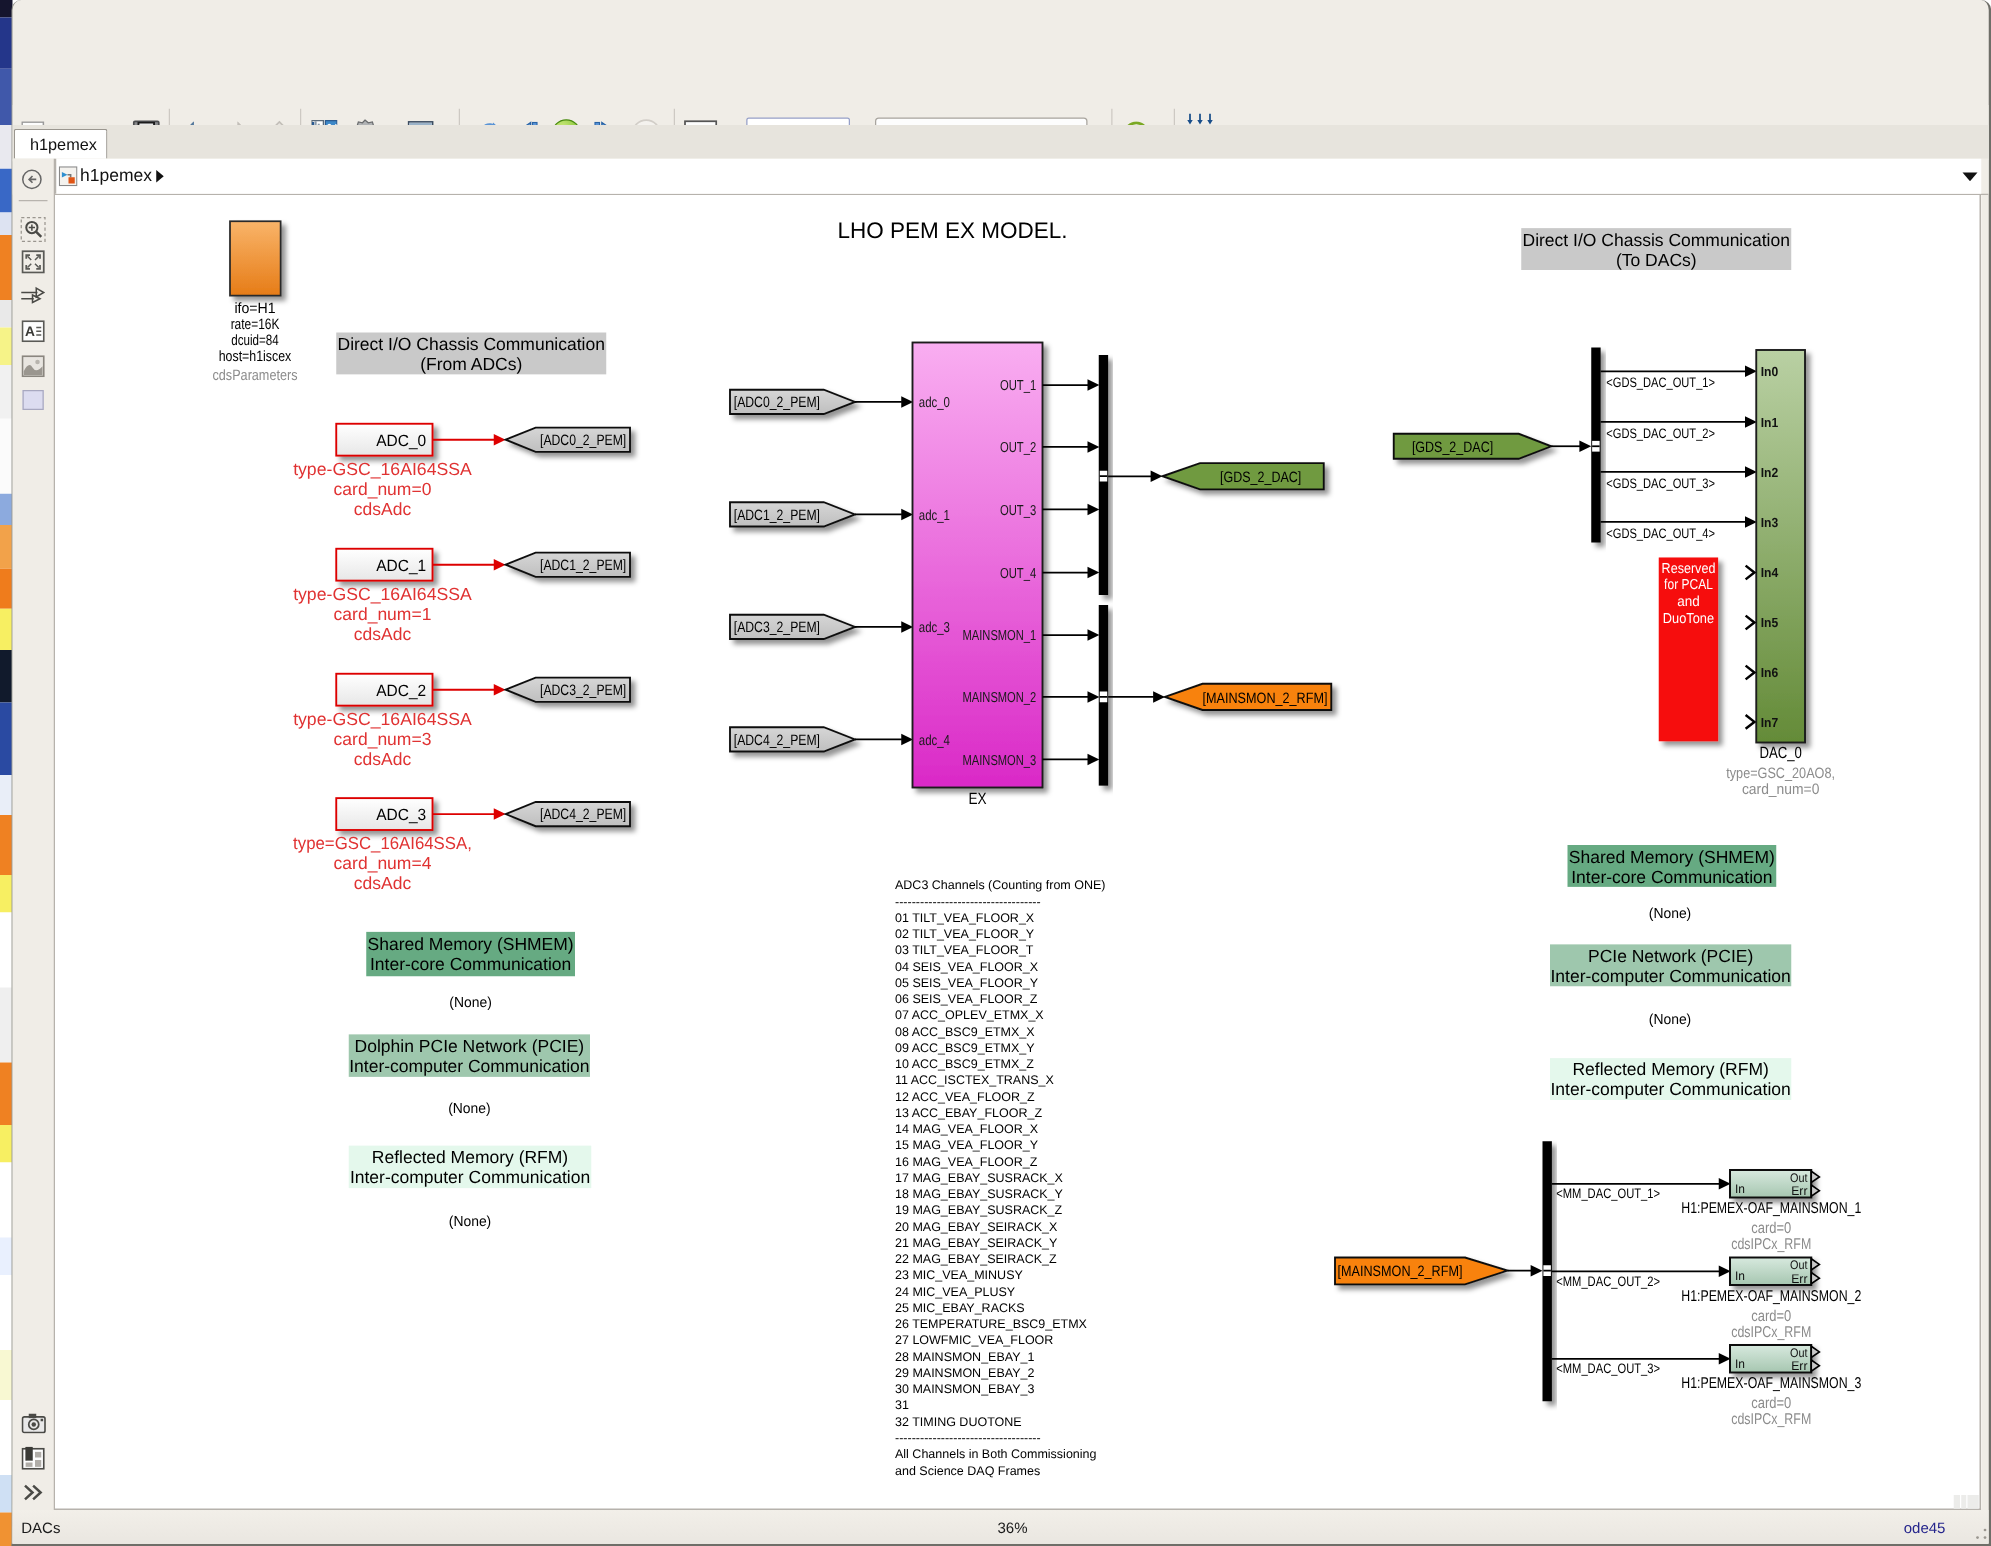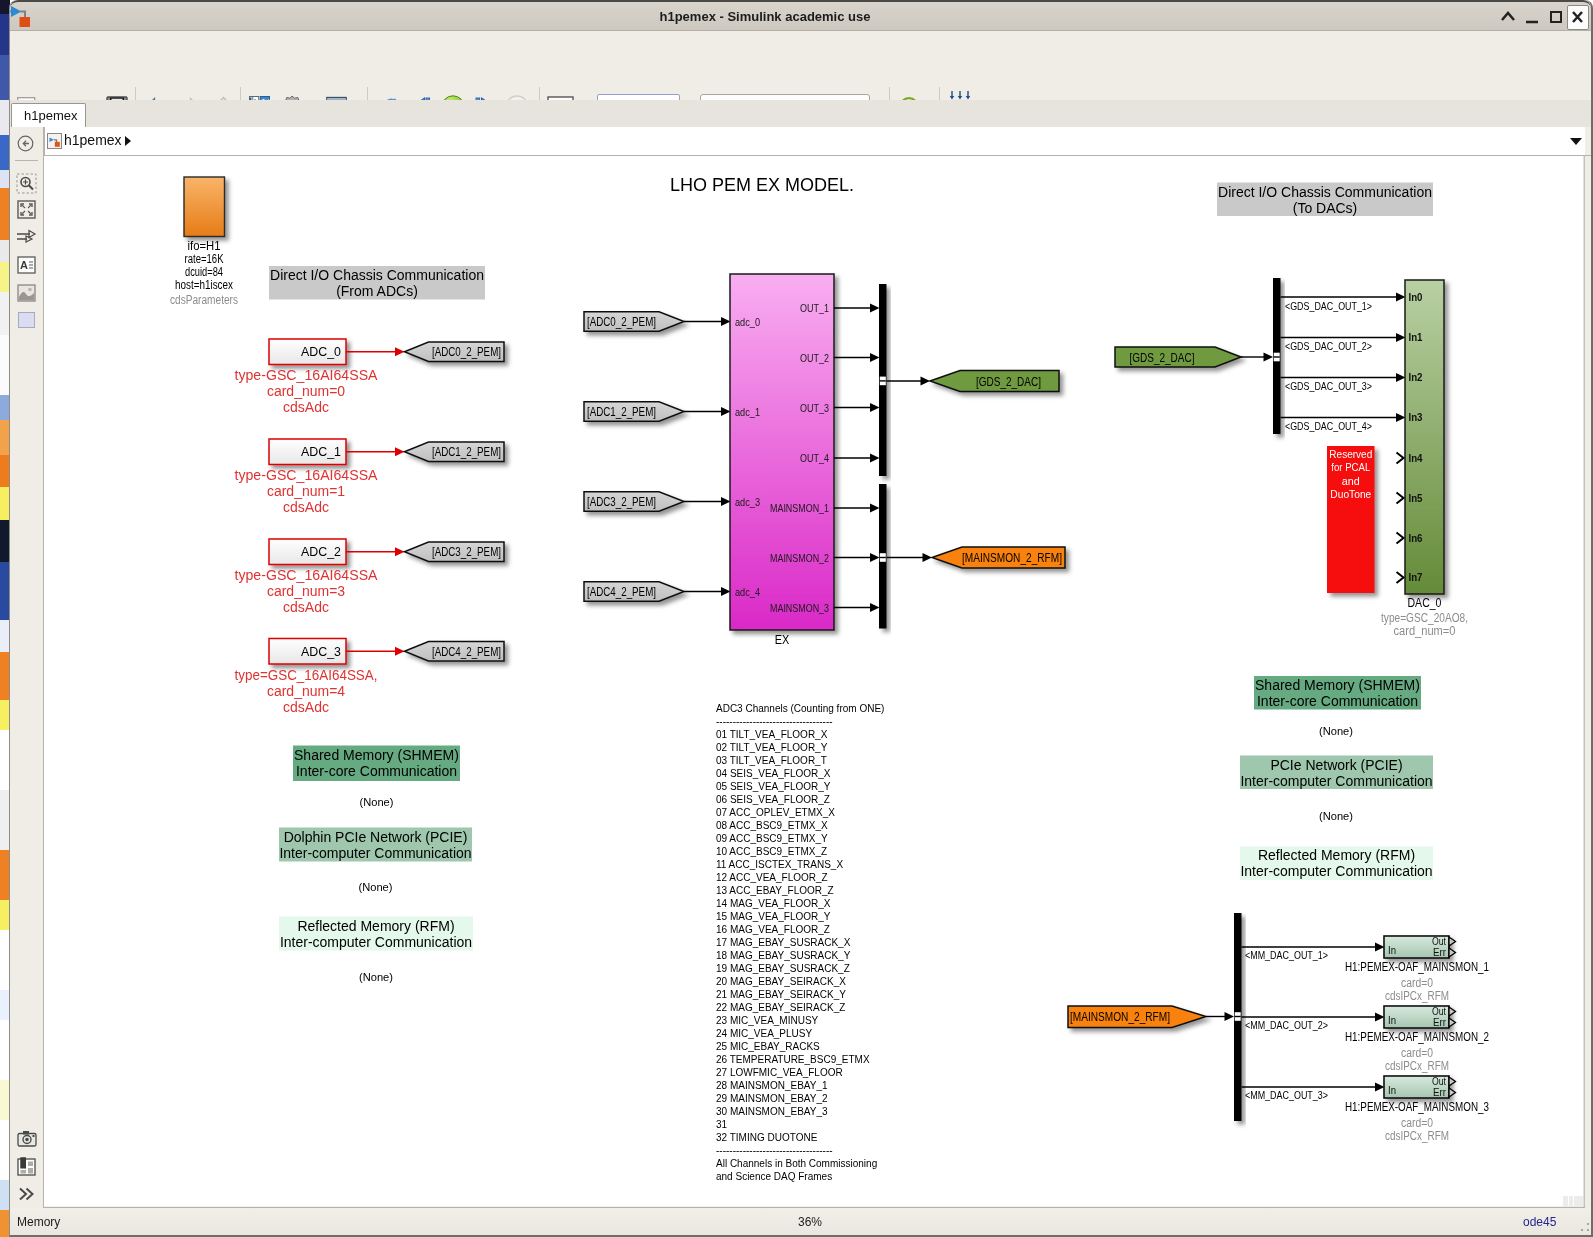--- a/index.html
+++ b/index.html
@@ -57,43 +57,20 @@
 <div style="height:30px;background:#f7ef62"></div>
 <div style="height:60px;background:#ffffff"></div>
 <div style="height:30px;background:#e9f0fe"></div>
 <div style="height:60px;background:#ffffff"></div>
 <div style="height:40px;background:#f8f8d2"></div>
 <div style="height:60px;background:#ffffff"></div>
 <div style="height:30px;background:#cfe0f4"></div>
 <div style="height:37px;background:#f09232"></div>
 </div>
 <div id="win">
-  <div id="titlebar">
-    <svg style="position:absolute;left:0;top:2px" width="28" height="27" viewBox="0 0 28 27">
-      <path d="M-1 7.5 H3" stroke="#808080" stroke-width="2" fill="none"></path>
-      <path d="M1 2 L11.5 7.5 L1 13 Z" fill="#2a8ad2"></path>
-      <path d="M10.5 7.5 H15 V13" stroke="#808080" stroke-width="2" fill="none"></path>
-      <rect x="9.5" y="13" width="10.5" height="10" fill="#dd4f12"></rect>
-    </svg>
-    <div id="title">h1pemex - Simulink academic use</div>
-    <svg class="winbtn" style="left:1487px" width="22" height="24">
-        <path d="M5 15 L11 8 L17 15" stroke="#222" stroke-width="2.5" fill="none"></path>
-      </svg>
-    <svg class="winbtn" style="left:1511px" width="22" height="24">
-        <path d="M5 17 H17" stroke="#222" stroke-width="2.5" fill="none"></path>
-      </svg>
-    <svg class="winbtn" style="left:1535px" width="22" height="24">
-        <rect x="6" y="7" width="10" height="10" stroke="#222" stroke-width="2" fill="none"></rect>
-      </svg>
-    <div class="winbtn" style="left:1557px; top:3px; width:22px; height:25px; background:#fdfdfd; border:1px solid #8b8b85; border-radius:2px;">
-      <svg width="20" height="23">
-          <path d="M5 6 L14 16 M14 6 L5 16" stroke="#222" stroke-width="2.5"></path>
-        </svg>
-    </div>
-  </div>
   <div id="toolbar">
     <div class="tsep" style="left:125px"></div>
     <div class="tsep" style="left:230px"></div>
     <div class="tsep" style="left:357px"></div>
     <div class="tsep" style="left:529px"></div>
     <div class="tsep" style="left:879px"></div>
     <div class="tsep" style="left:929px"></div>
     <svg style="position:absolute;left:7px;top:13px" width="21" height="21" viewBox="0 0 21 21">
       <rect x="0.7" y="0.7" width="17" height="19.6" fill="#fdfdfd" stroke="#999" stroke-width="1.2"></rect>
       <path d="M3 6.5 L8.5 9.2 L3 12 Z" fill="#2e8fd0"></path>
@@ -586,21 +563,21 @@
 <rect x="1583.6" y="156" width="1.2" height="1052" fill="#b6b2ac"></rect>
         <rect x="44" y="1206.8" width="1541" height="1.2" fill="#b6b2ac"></rect>
         <g fill="#ececea">
           <rect x="1563" y="1196" width="5" height="11"></rect>
           <rect x="1569" y="1196" width="4" height="11"></rect>
           <rect x="1574" y="1196" width="9" height="11"></rect>
         </g>
 </svg>
     </div>
   <div id="statusbar">
-    <div style="position:absolute;left:7px;top:7px">Memory</div>
+    <div style="position:absolute;left:7px;top:7px">DACs</div>
     <div style="position:absolute;left:788px;top:7px">36%</div>
     <div style="position:absolute;left:1513px;top:7px;color:#25258c">ode45</div>
     <svg style="position:absolute;left:1568px;top:6px" width="20" height="20" viewBox="0 0 20 20">
       <g fill="#9a968f">
           <circle cx="16" cy="4" r="1.1"></circle>
           <circle cx="10" cy="10" r="1.1"></circle>
           <circle cx="16" cy="10" r="1.1"></circle>
           <circle cx="4" cy="16" r="1.1"></circle>
           <circle cx="10" cy="16" r="1.1"></circle>
           <circle cx="16" cy="16" r="1.1"></circle>

